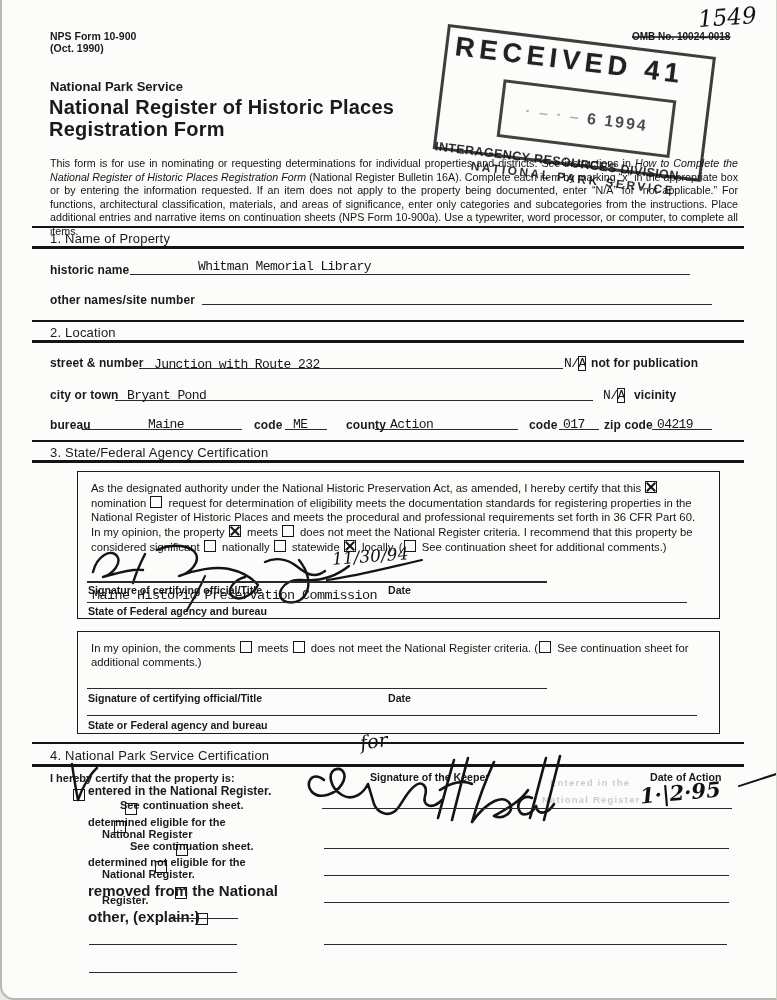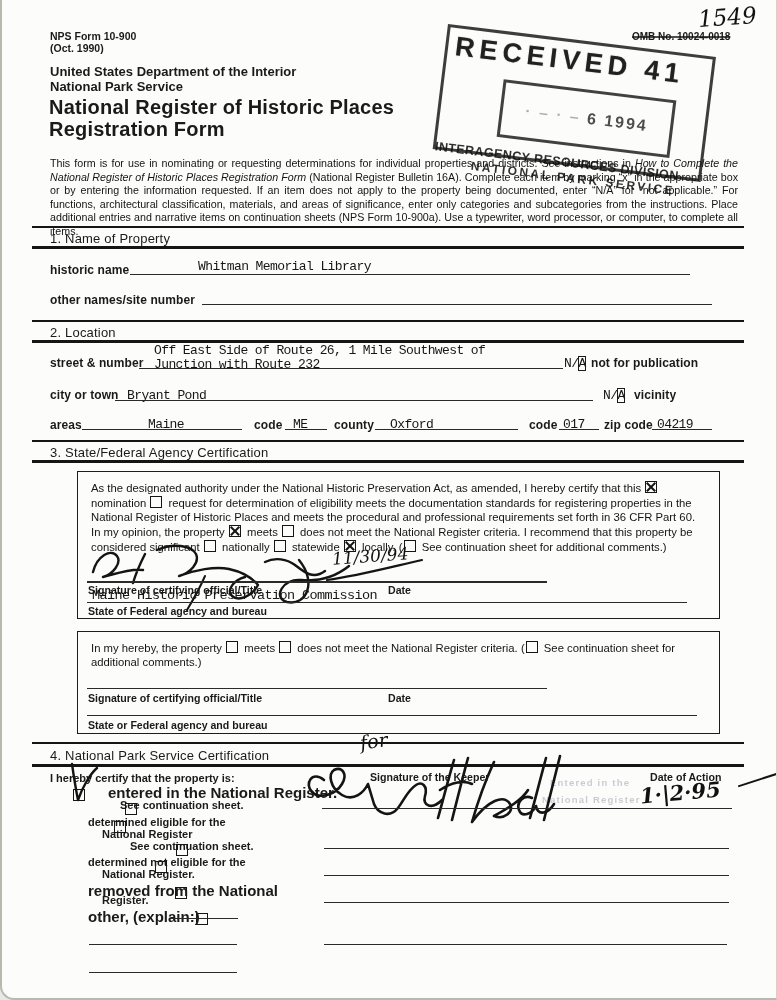--- a/index.html
+++ b/index.html
@@ -45,21 +45,20 @@
 <div id="page">
 
   
   <div class="abs hand" style="left:696px;top:4px;font-size:23px;transform:rotate(-4deg);">1549</div>
 
   
   <div class="abs small" style="left:48px;top:30px;text-align:center;">NPS Form 10-900</div>
   <div class="abs small" style="left:48px;top:42px;">(Oct. 1990)</div>
   <div class="abs small strike" style="left:630px;top:31px;font-size:10px;">OMB No. 10024-0018</div>
 
-  <div class="abs" style="left:48px;top:64px;font-size:13px;font-weight:700;">United States Department of the Interior</div>
   <div class="abs" style="left:48px;top:79px;font-size:13px;font-weight:700;">National Park Service</div>
 
   <div class="abs" style="left:47px;top:118px;font-size:20px;font-weight:700;letter-spacing:.2px;">Registration Form</div>
   <div class="abs" style="left:47px;top:96px;font-size:20px;font-weight:700;letter-spacing:.2px;">National Register of Historic Places</div>
 
   
   <div class="abs intro" style="left:48px;top:157px;width:688px;"><span>This form is for use in nominating or requesting determinations for individual properties and districts. See instructions in </span><span class="it">How to Complete the National Register of Historic Places Registration Form</span><span> (National Register Bulletin 16A). Complete each item by marking “x” in the appropriate box or by entering the information requested. If an item does not apply to the property being documented, enter “N/A” for “not applicable.” For functions, architectural classification, materials, and areas of significance, enter only categories and subcategories from the instructions. Place additional entries and narrative items on continuation sheets (NPS Form 10-900a). Use a typewriter, word processor, or computer, to complete all items.</span></div>
 
   
   <div class="stamp">
@@ -82,42 +81,41 @@
   <div class="abs typed" style="left:196px;top:259px;">Whitman Memorial Library</div>
 
   <div class="abs lbl" style="left:48px;top:293px;">other names/site number</div>
   <div class="hline" style="left:200px;top:304px;width:510px;"></div>
 
   
   <div class="rule" style="top:320px;height:1.5px;"></div>
   <div class="abs sec-title" style="left:48px;top:325px;">2.  Location</div>
   <div class="rule" style="top:340px;height:2.5px;"></div>
 
-  <div class="abs typed" style="left:152px;top:343px;">Off East Side of Route 26, 1 Mile Southwest of</div>
   <div class="abs lbl" style="left:48px;top:356px;">street &amp; number</div>
   <div class="abs typed" style="left:152px;top:357px;">Junction with Route 232</div>
   <div class="hline" style="left:137px;top:368px;width:424px;"></div>
   <div class="abs typed" style="left:562px;top:356px;"><span>N/</span><span class="boxA">A</span></div>
   <div class="abs lbl" style="left:589px;top:356px;">not for publication</div>
 
   <div class="abs lbl" style="left:48px;top:388px;text-align:right;">city or town</div>
   <div class="abs typed" style="left:125px;top:388px;">Bryant Pond</div>
   <div class="hline" style="left:113px;top:400px;width:478px;"></div>
   <div class="abs typed" style="left:601px;top:388px;"><span>N/</span><span class="boxA">A</span></div>
   <div class="abs lbl" style="left:632px;top:388px;">vicinity</div>
 
-  <div class="abs lbl" style="left:48px;top:418px;">areas</div>
+  <div class="abs lbl" style="left:48px;top:418px;">bureau</div>
   <div class="hline" style="left:80px;top:429px;width:160px;"></div>
   <div class="abs typed" style="left:146px;top:417px;">Maine</div>
   <div class="abs lbl" style="left:252px;top:418px;">code</div>
   <div class="hline" style="left:283px;top:429px;width:42px;"></div>
   <div class="abs typed" style="left:291px;top:417px;">ME</div>
-  <div class="abs lbl" style="left:332px;top:418px;">county</div>
+  <div class="abs lbl" style="left:344px;top:418px;">county</div>
   <div class="hline" style="left:373px;top:429px;width:143px;"></div>
-  <div class="abs typed" style="left:388px;top:417px;">Oxford</div>
+  <div class="abs typed" style="left:388px;top:417px;">Action</div>
   <div class="abs lbl" style="left:527px;top:418px;">code</div>
   <div class="hline" style="left:557px;top:429px;width:40px;"></div>
   <div class="abs typed" style="left:561px;top:417px;text-align:right;">017</div>
   <div class="abs lbl" style="left:602px;top:418px;">zip code</div>
   <div class="hline" style="left:650px;top:429px;width:60px;"></div>
   <div class="abs typed" style="left:655px;top:417px;">04219</div>
 
   
   <div class="rule" style="top:440px;height:1.5px;"></div>
   <div class="abs sec-title" style="left:48px;top:445px;">3.  State/Federal Agency Certification</div>
@@ -139,21 +137,21 @@
 
   <div class="hline" style="left:85px;top:581px;width:460px;border-bottom-width:2px;"></div>
   <div class="abs sublbl" style="left:86px;top:584px;">Signature of certifying official/Title</div>
   <div class="abs sublbl" style="left:386px;top:584px;">Date</div>
   <div class="abs typed" style="left:90px;top:588px;font-size:13.5px;">Maine Historic Preservation Commission</div>
   <div class="hline" style="left:85px;top:602px;width:600px;"></div>
   <div class="abs sublbl" style="left:86px;top:605px;">State of Federal agency and bureau</div>
 
   
   <div class="cert-box" style="top:631px;height:101px;">
-    <div class="cert-text"><span>In my hereby, the property </span><span class="cb"></span><span> meets </span><span class="cb"></span><span> does not meet the National Register criteria. (</span><span class="cb"></span><span> See continuation sheet for additional comments.)</span></div>
+    <div class="cert-text"><span>In my opinion, the comments </span><span class="cb"></span><span> meets </span><span class="cb"></span><span> does not meet the National Register criteria. (</span><span class="cb"></span><span> See continuation sheet for additional comments.)</span></div>
   </div>
   <div class="hline" style="left:85px;top:688px;width:460px;"></div>
   <div class="abs sublbl" style="left:86px;top:692px;">Signature of certifying official/Title</div>
   <div class="abs sublbl" style="left:386px;top:692px;">Date</div>
   <div class="hline" style="left:85px;top:715px;width:610px;"></div>
   <div class="abs sublbl" style="left:86px;top:719px;">State or Federal agency and bureau</div>
 
   
   <div class="rule" style="top:742px;height:1.5px;"></div>
   <div class="abs sec-title" style="left:48px;top:748px;">4.  National Park Service Certification</div>
@@ -181,21 +179,21 @@
   <div class="abs" style="left:735px;top:778px;width:48px;height:0;border-top:2px solid #141414;transform:rotate(-18deg);"></div>
 
   
   <div class="hline" style="left:320px;top:808px;width:410px;"></div>
 
   
   <span class="cb abs" style="left:70px;top:786px;"></span>
   <svg class="sig abs" style="left:62px;top:760px;" width="36" height="46" viewBox="0 0 36 46">
     <path stroke-width="2.4" d="M8,4 C10,18 12,30 14,40 C18,28 26,14 33,8"></path>
   </svg>
-  <div class="abs" style="left:86px;top:784px;font-size:15px;font-weight:700;margin-left:20px;">entered in the National Register.</div>
+  <div class="abs" style="left:86px;top:784px;font-size:12px;font-weight:700;">entered in the National Register.</div>
 
   <span class="cb abs" style="left:102px;top:800px;"></span>
   <div class="abs" style="left:118px;top:799px;font-size:11px;font-weight:700;">See continuation sheet.</div>
 
   <span class="cb abs" style="left:70px;top:818px;"></span>
   <div class="abs" style="left:86px;top:816px;font-size:11px;font-weight:700;">determined eligible for the</div>
   <div class="abs" style="left:100px;top:828px;font-size:11px;font-weight:700;">National Register</div>
 
   <span class="cb abs" style="left:112px;top:841px;"></span>
   <div class="abs" style="left:128px;top:840px;font-size:11px;font-weight:700;">See continuation sheet.</div>

